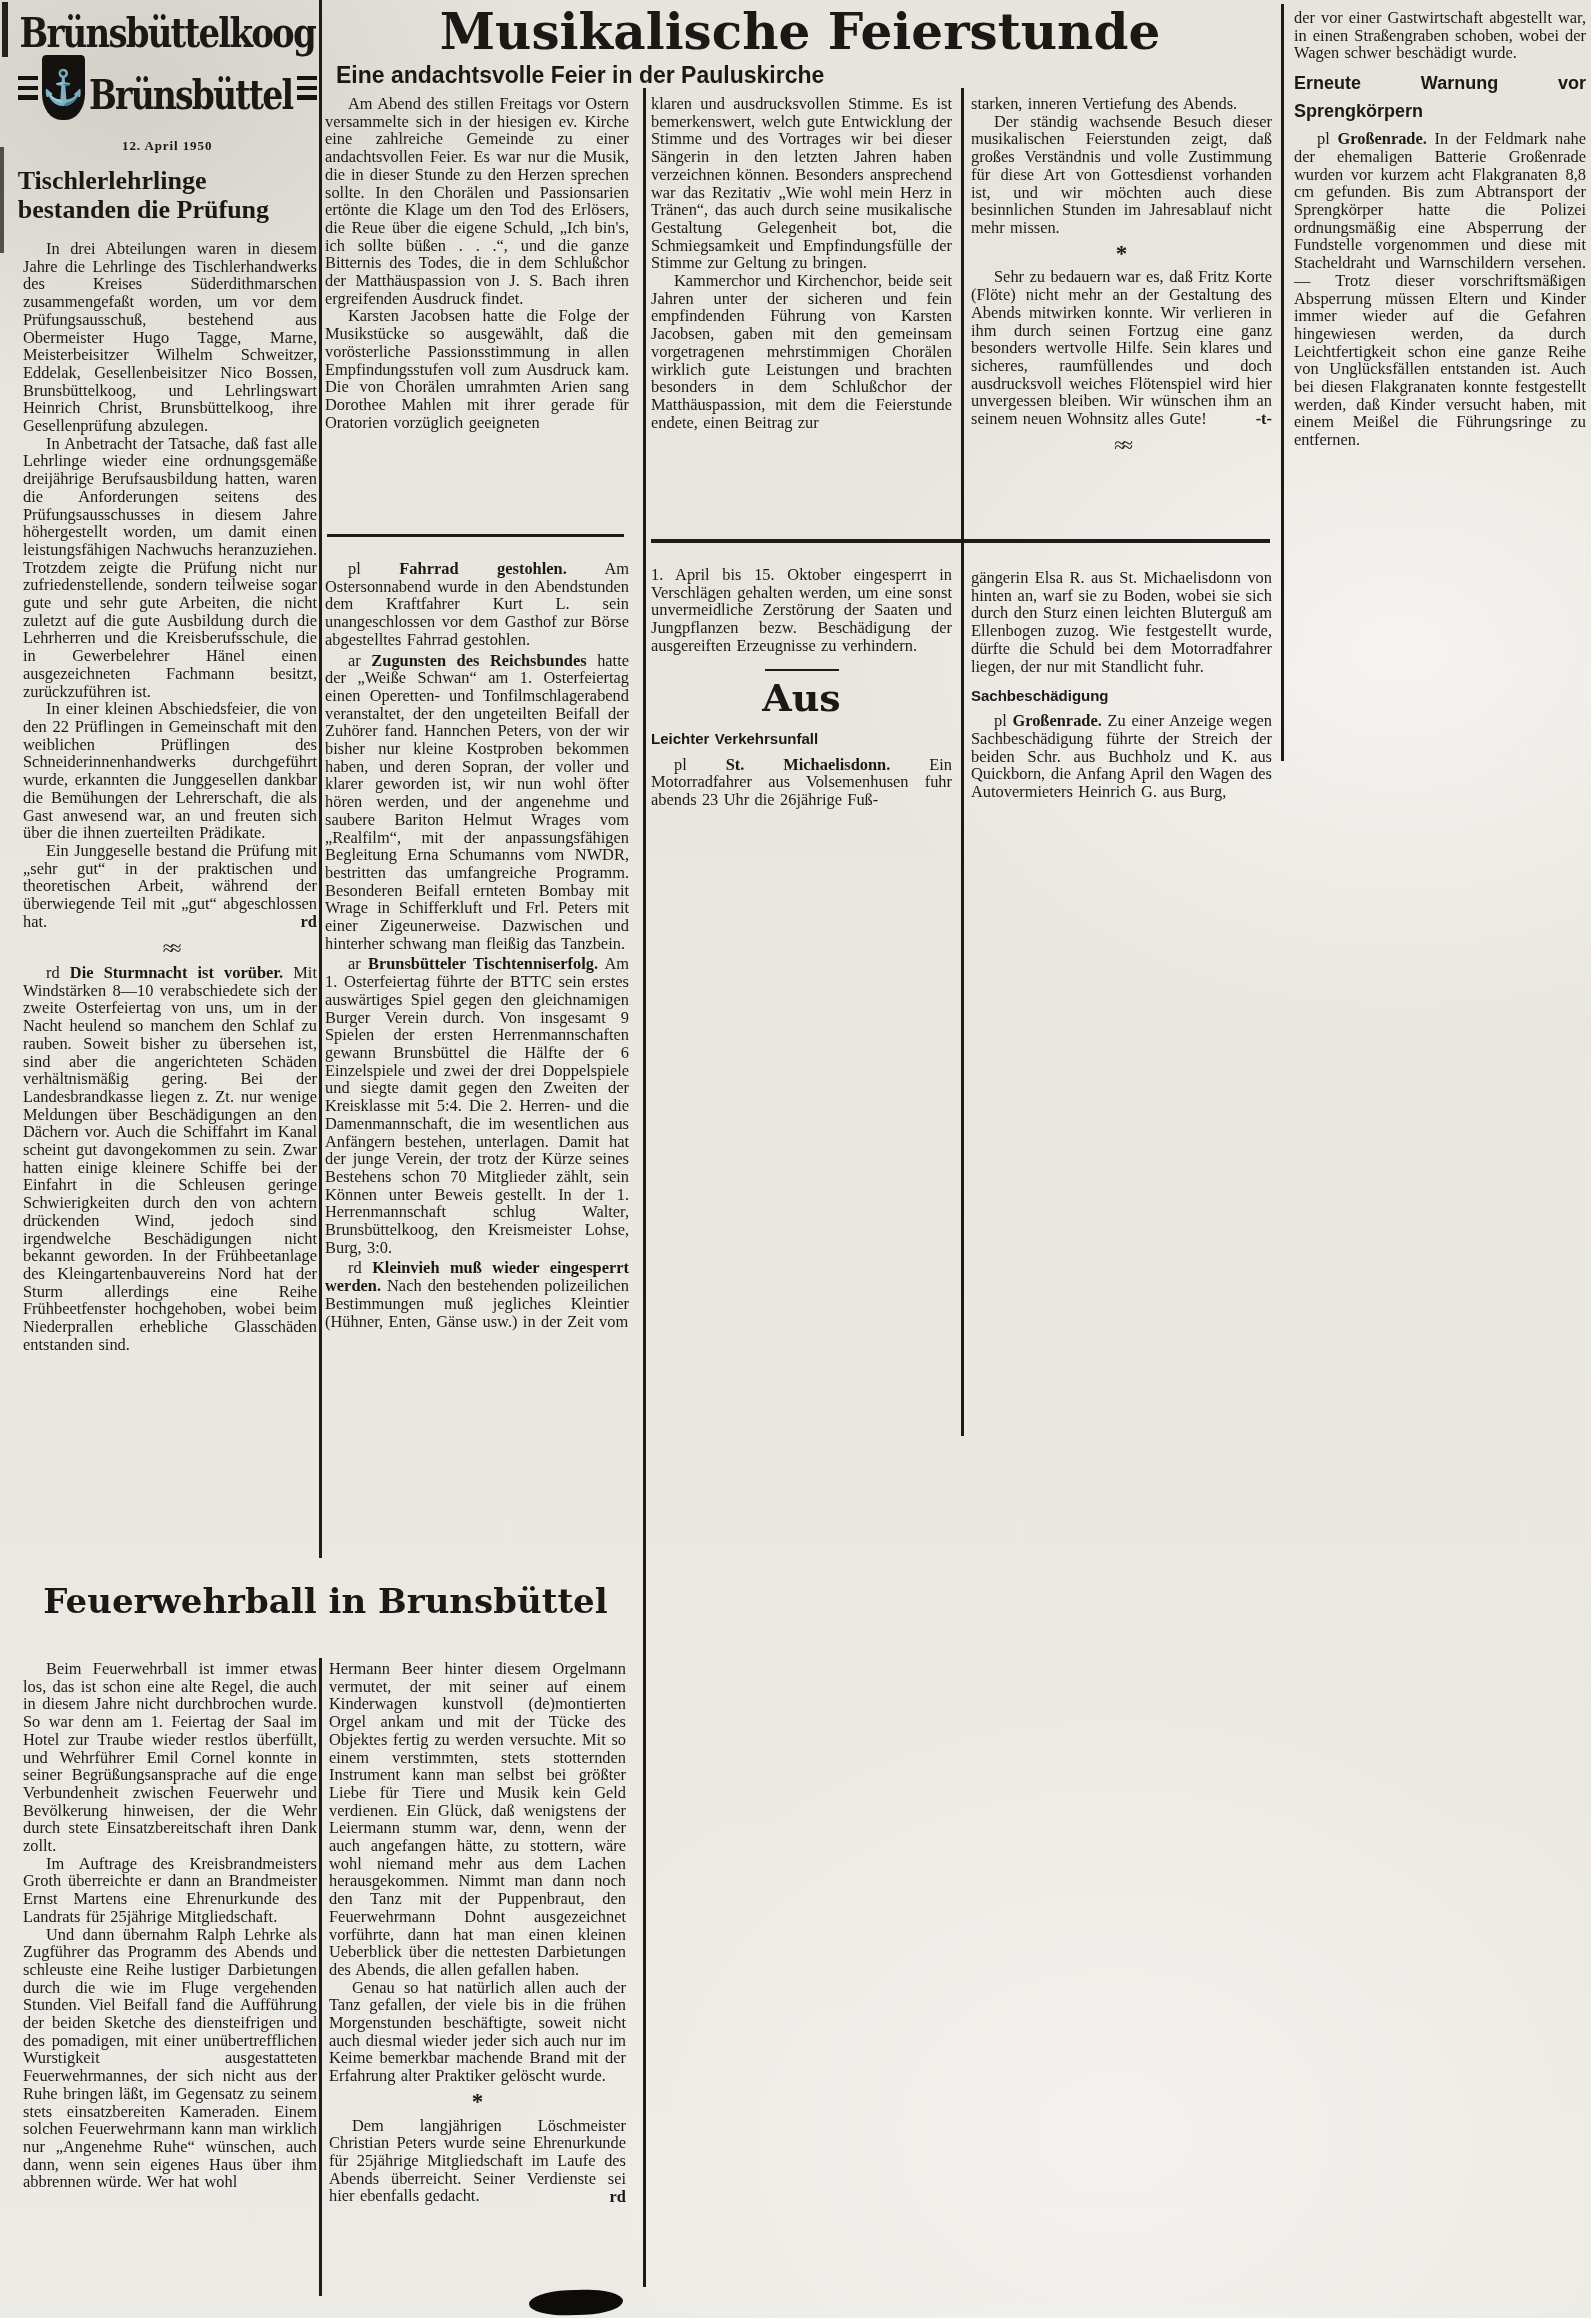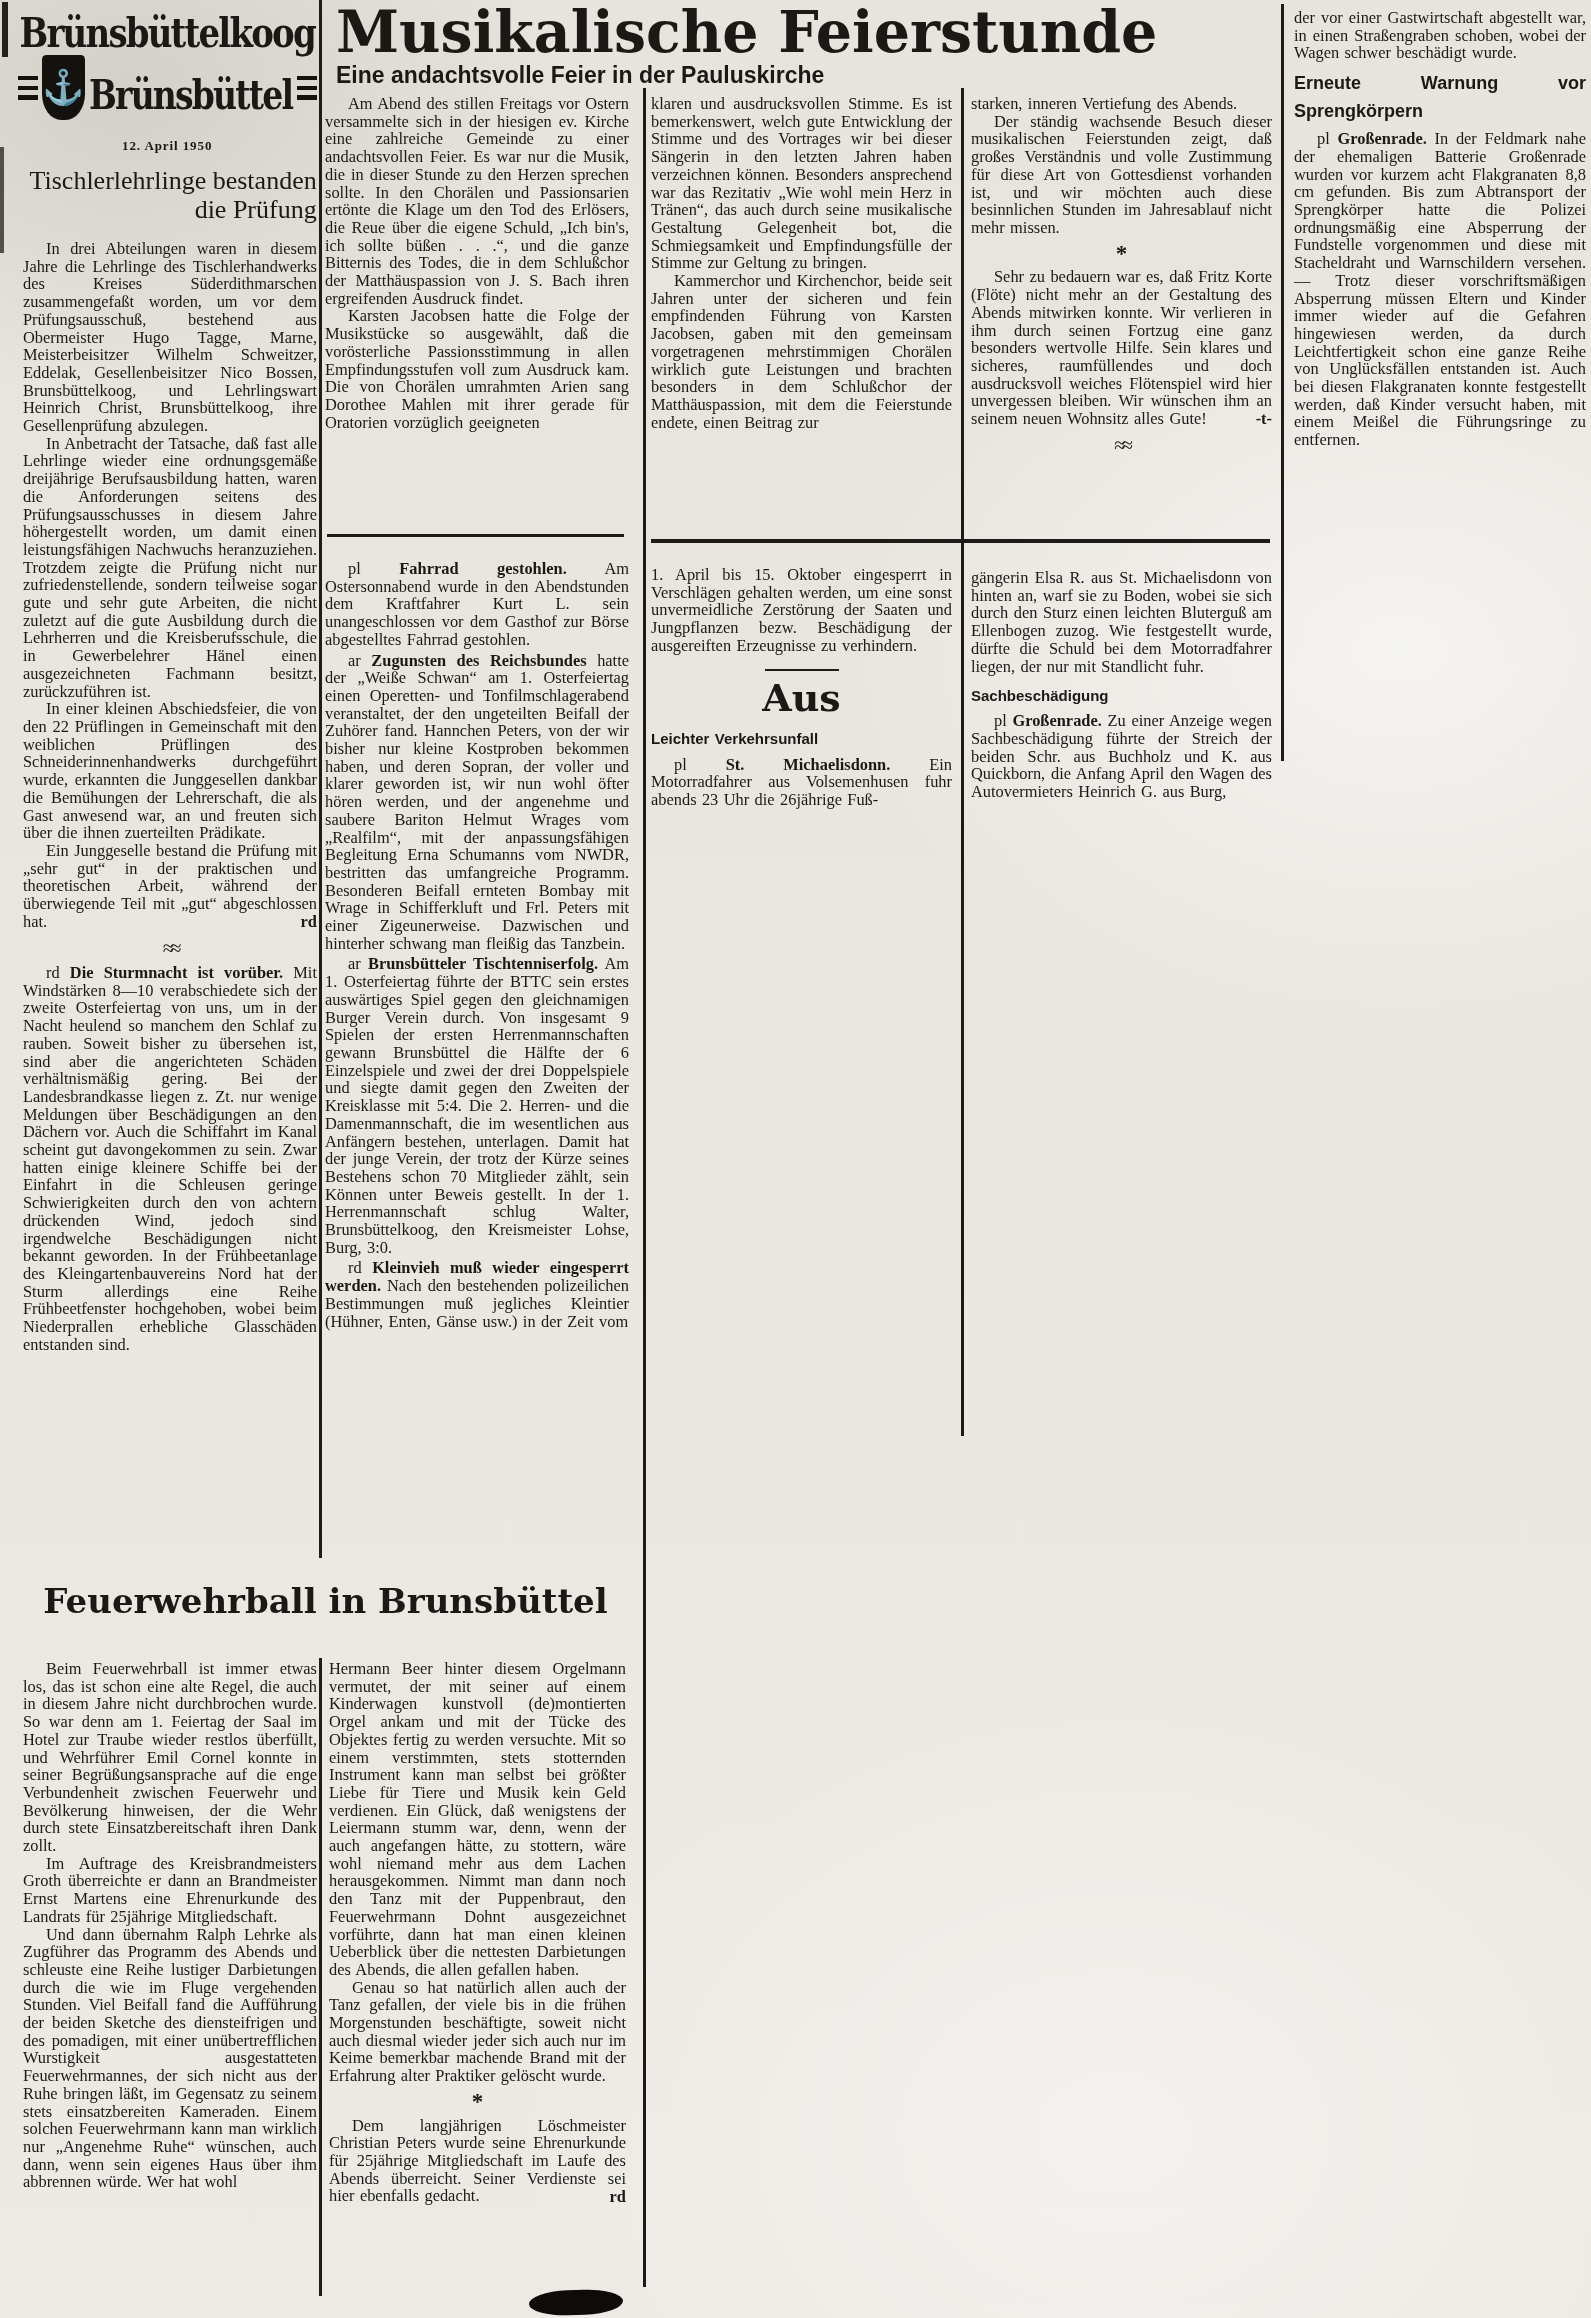--- a/index.html
+++ b/index.html
@@ -15,24 +15,24 @@
   .col p{margin:0;text-indent:23px;}
   .col p.cont{text-indent:0;}
   .col p.sp{margin-top:3px;}
   b,.b{font-weight:bold;}
   .sigline{text-align:right;margin-top:-17.7px;height:17.7px;font-weight:bold;}
   .divider{text-align:center;font-size:21px;line-height:23px;letter-spacing:-4.4px;margin:6.2px 0 4.4px 0;text-indent:0;}
   .star{text-align:center;font-weight:bold;font-size:23px;line-height:23px;margin:5.3px 0 3.5px 0;text-indent:0;}
   
   .h-serif{font-family:"DejaVu Serif",serif;font-weight:bold;}
   .subhead-sans{font-family:"Liberation Sans",sans-serif;font-weight:bold;}
-  .feature-head{position:absolute;left:336px;top:3.5px;width:928px;font-size:57px;line-height:55px;letter-spacing:0px;}
+  .feature-head{position:absolute;left:336px;top:3.5px;width:928px;text-align:center;font-size:50px;line-height:55px;letter-spacing:0px;}
   .feature-sub{position:absolute;left:336px;top:62px;width:928px;font-size:23px;line-height:26.5px;}
   .fw-head{position:absolute;left:26.5px;top:1582px;width:598px;text-align:center;font-size:34px;line-height:39px;}
-  .left-head{font-family:"Liberation Serif",serif;font-weight:normal;text-align:right;font-size:26px;line-height:29px;margin-top:12.4px;}
+  .left-head{font-family:"Liberation Serif",serif;font-weight:bold;text-align:left;font-size:26px;line-height:29px;margin-top:12.4px;}
   .date-line{text-align:center;font-weight:bold;font-size:13px;margin-top:17.7px;letter-spacing:0.9px;}
   .umg-title{font-family:"DejaVu Serif",serif;font-weight:bold;text-align:center;font-size:38px;line-height:42px;text-indent:0;margin-top:5.3px;}
   .small-sub{font-size:15px;line-height:23px;margin:8.8px 0 5.3px 0;text-indent:0;}
   .warn-sub{font-size:18px;line-height:28px;margin:7px 0 5.3px 0;text-indent:0;}
   
   .masthead{position:absolute;left:17.7px;top:8.8px;width:299px;}
   .fraktur{font-family:"DejaVu Serif",serif;font-weight:bold;letter-spacing:-1.8px;transform:scaleY(1.22);transform-origin:top center;}
   .logo1{font-size:34px;text-align:center;line-height:39px;}
   .logo-row{display:flex;align-items:center;justify-content:center;margin-top:12.4px;gap:4.4px;}
   .logo2{font-size:33px;line-height:37px;}

